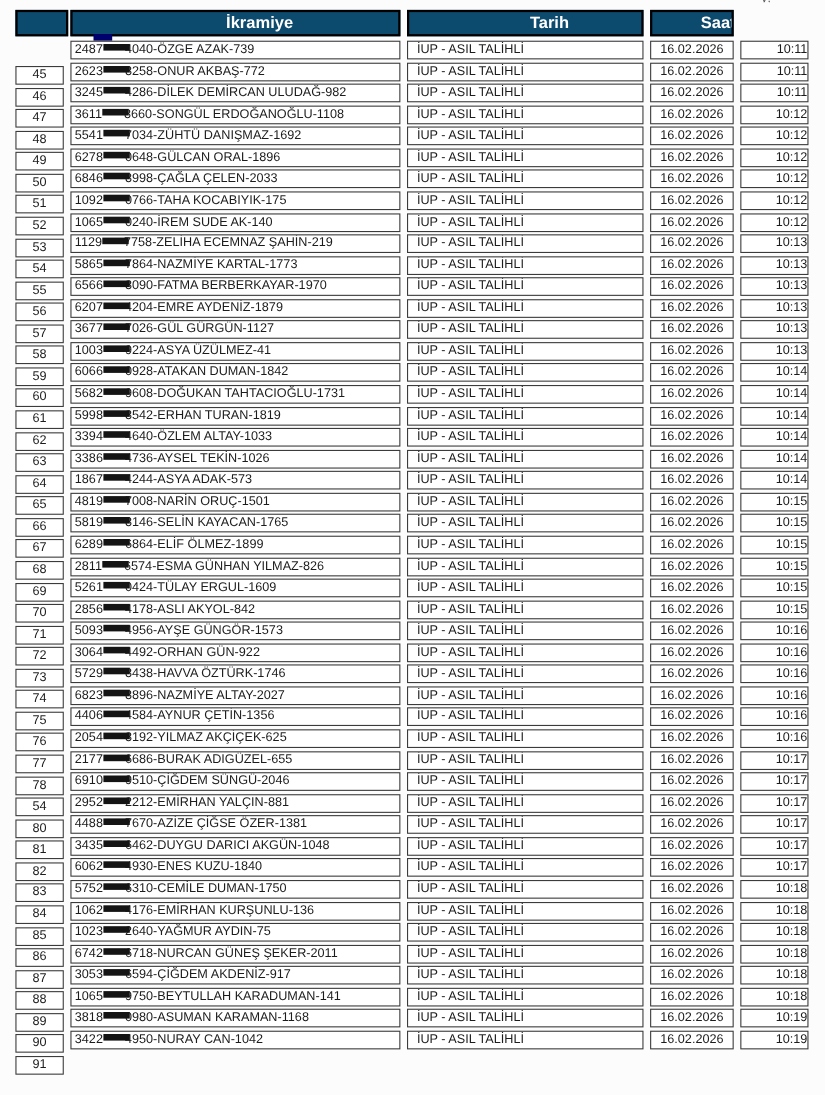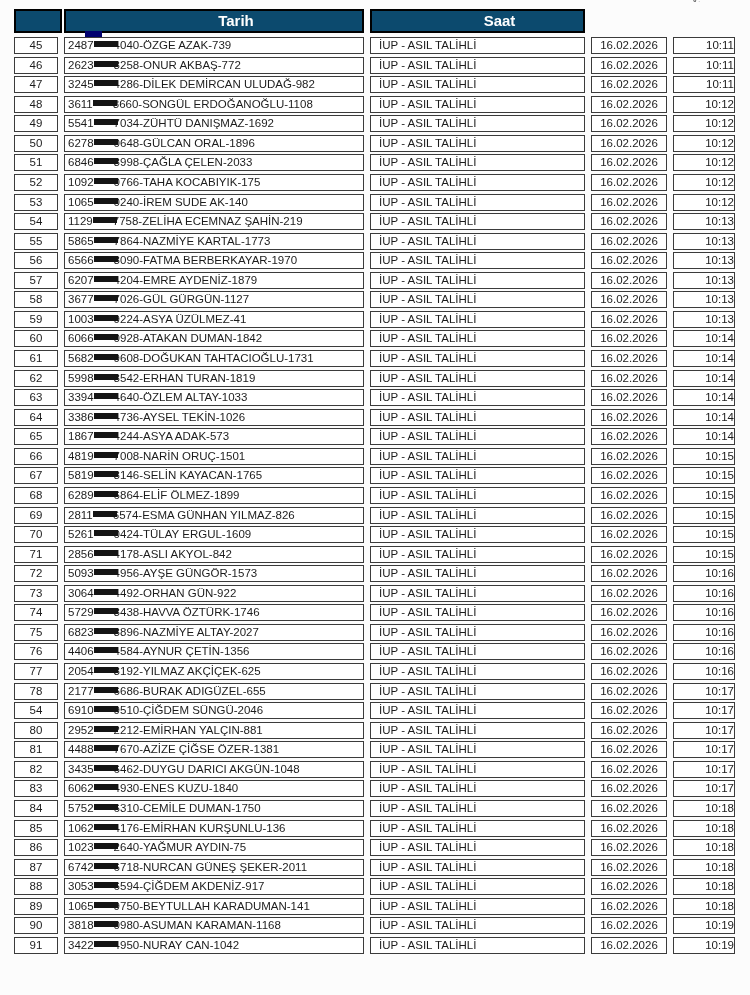--- a/index.html
+++ b/index.html
@@ -32,39 +32,40 @@
     position:absolute;left:85px;top:31px;width:17px;height:8px;
     background:#00006e;
   }
 
   .rows{position:absolute;left:14px;top:37px;}
   .row{height:19.57px;}
   .cell{
     height:17px;box-sizing:border-box;border:1px solid #3b3b3b;background:#fff;
     font-size:11.5px;line-height:15px;white-space:nowrap;overflow:hidden;
   }
-  .c-no{text-align:center;}
+  .c-no{text-align:center;margin-top:23px;}
   .c-name{padding-left:3px;}
   .c-prize{padding-left:8px;}
   .c-date{text-align:center;}
   .c-time{text-align:right;}
   .redact{
     display:inline-block;width:24px;height:6px;background:#141414;
     margin-right:-4px;vertical-align:2px;position:relative;z-index:2;
   }
 </style>
 </head>
 <body>
 
 <div class="sheet">
 
   <div class="remnant">y,</div>
 
   <div class="grid header-row">
     <div class="hcell">No</div>
+    <div class="hcell">İkramiye</div>
     <div class="hcell">Tarih</div>
     <div class="hcell">Saat</div>
   </div>
 
   <div class="notch"></div>
 
   <div class="rows" id="rows">
   <div class="grid row">
     <div class="cell c-no">45</div>
     <div class="cell c-name"><span>2487</span><span class="redact"></span><span>4040-ÖZGE AZAK-739</span></div>

